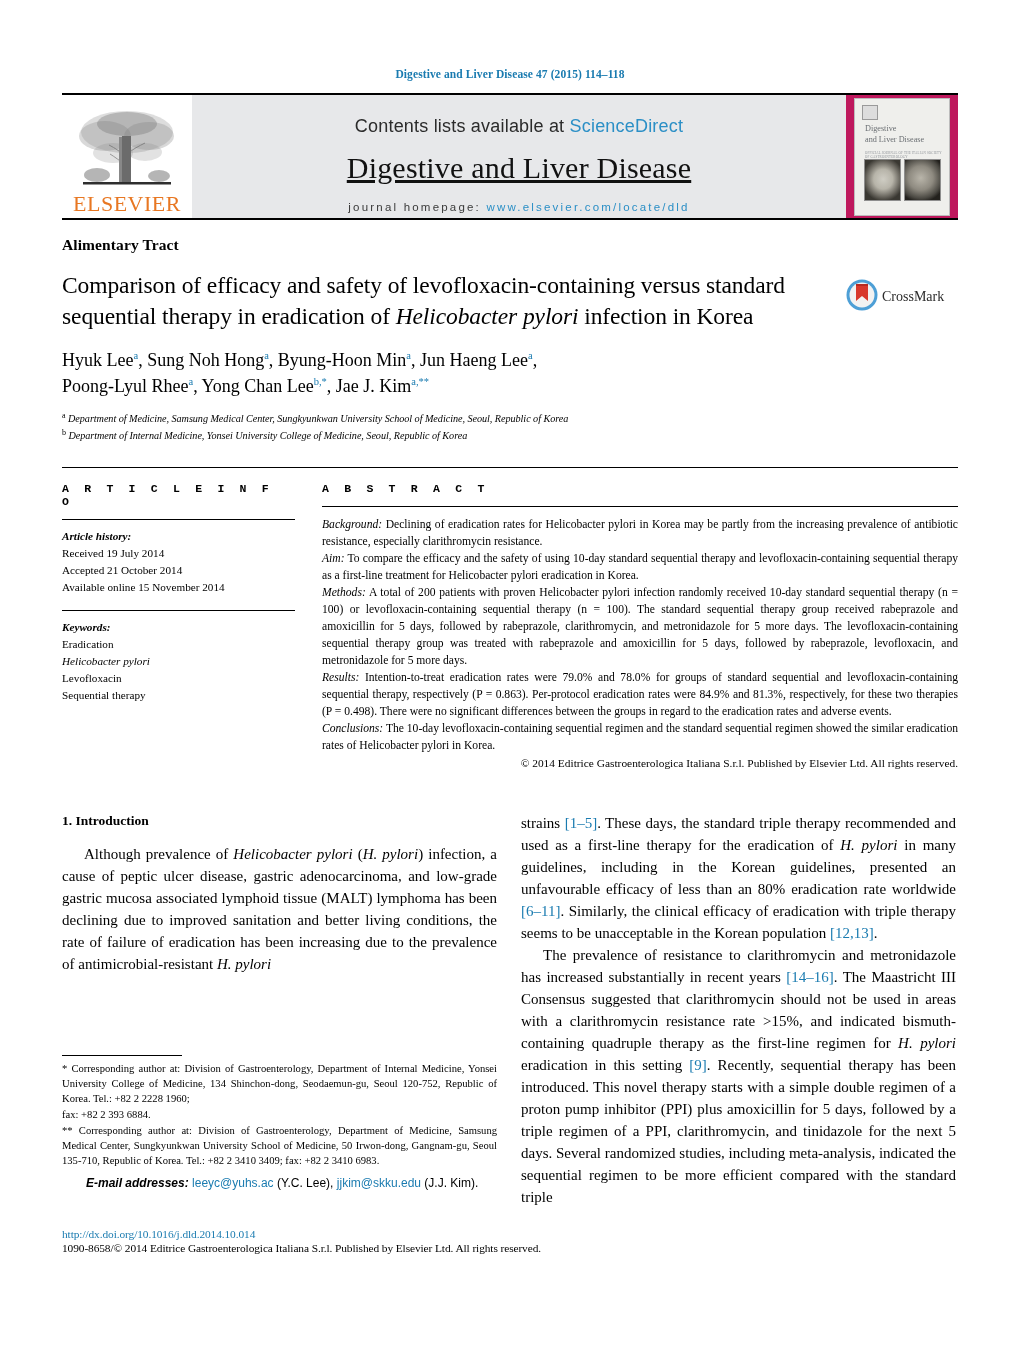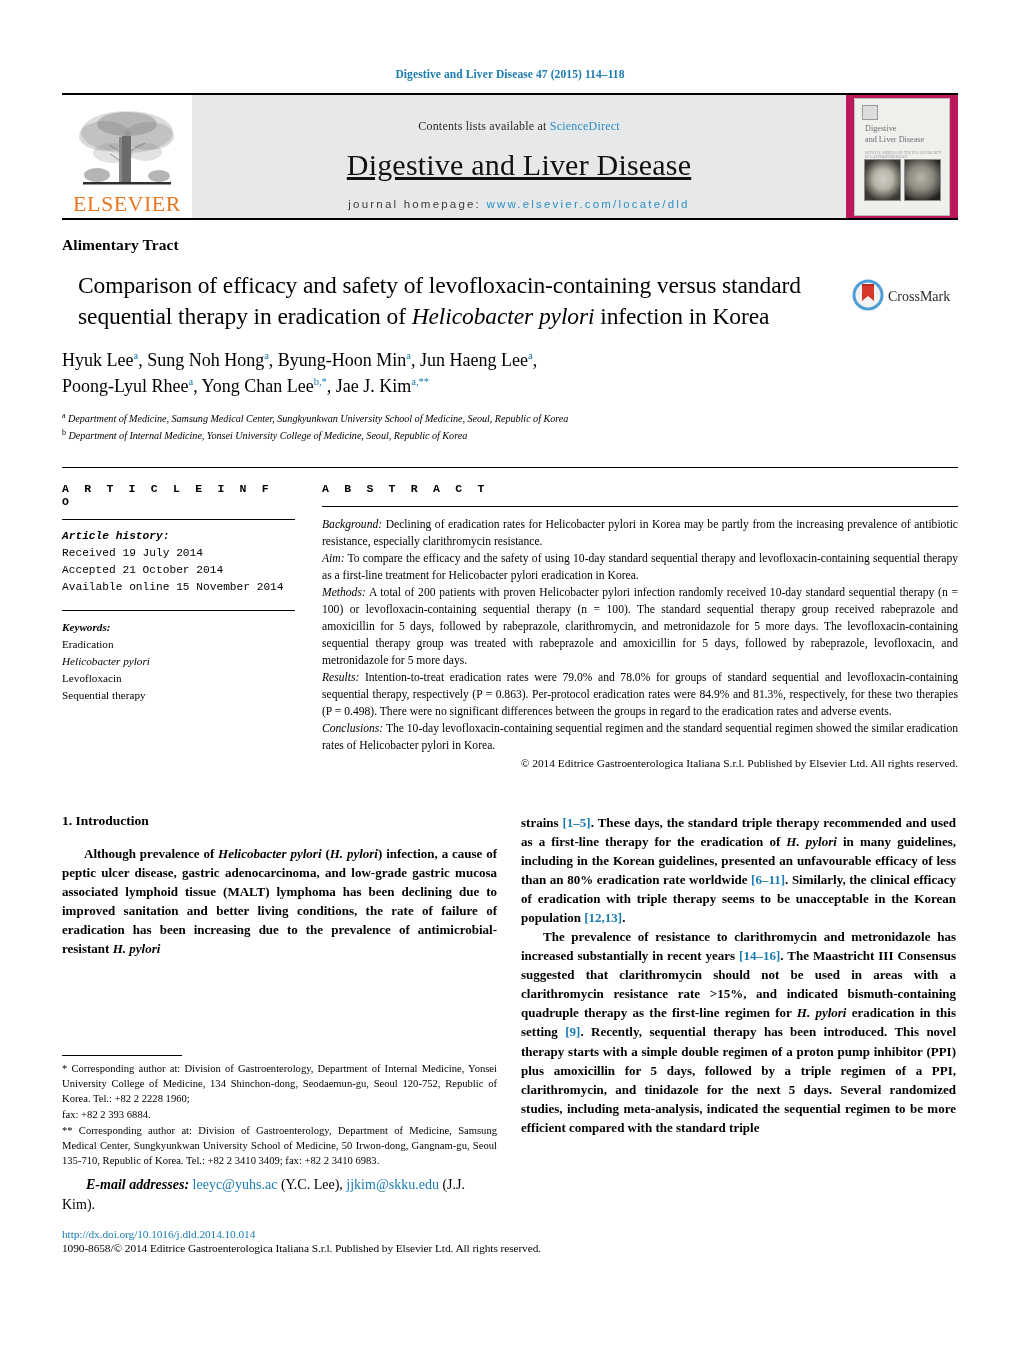--- a/index.html
+++ b/index.html
@@ -59,22 +59,22 @@
   .journal-band {
     flex: 1 1 auto;
     background: #e7e8ea;
     display: flex;
     flex-direction: column;
     align-items: center;
     justify-content: center;
     padding: 6px 0 8px;
   }
   .contents-line {
-    font-family: Liberation Serif, serif;
-    font-size: 12px;
+    font-family: Liberation Sans, sans-serif;
+    font-size: 18px;
     color: #2b2b2b;
     letter-spacing: .2px;
     margin-top: 17px;
   }
   .contents-line .sd { color: #2b8fc6; }
   .journal-title {
     font-family: "Liberation Serif", serif;
     font-size: 30px;
     color: #111;
     margin: 14px 0 16px;
@@ -140,31 +140,31 @@
     padding-top: 16px;
     letter-spacing: .1px;
   }
   .title-row { display: flex; align-items: flex-start; }
   .title-col { flex: 1 1 auto; padding-right: 14px; }
   .paper-title {
     font-family: "Liberation Serif", serif;
     font-size: 23.5px;
     font-weight: normal;
     line-height: 1.30;
-    margin: 16px 0 0 16px;
+    margin: 16px 0 0 0;
     letter-spacing: -.1px;
     max-width: 740px;
   }
   .paper-title .it { font-style: italic; }
   .crossmark {
     flex: 0 0 112px;
     margin-top: 24px;
     display: flex;
     flex-direction: column;
-    align-items: flex-end;
+    align-items: flex-start;
   }
   .cm-badge { width: 106px; height: 34px; }
   .authors {
     font-family: "Liberation Serif", serif;
     font-size: 18px;
     line-height: 1.45;
     margin-top: 16px;
     letter-spacing: 0;
   }
   .authors sup { font-size: 10.5px; color: #1a7bb0; vertical-align: super; }
@@ -191,21 +191,21 @@
   .head-spaced {
     font-family: Liberation Mono, monospace;
     font-weight: bold;
     font-size: 11.5px;
     letter-spacing: 4.2px;
     margin-bottom: 11px;
   }
   .rule { border-top: 1.2px solid #000; margin: 0 0 8px 0; }
   .rule-abs { border-top: 1.2px solid #000; margin: 0 0 9px 0; }
   .hist {
-    font-family: Liberation Mono, monospace;
+    font-family: Liberation Serif, serif;
     font-size: 11.2px;
     line-height: 1.52;
   }
   .hist .lbl { font-style: italic; font-weight: bold; }
   .kw-block { margin-top: 14px; }
   .kw {
     font-family: "Liberation Serif", serif;
     font-size: 11.2px;
     line-height: 1.52;
   }
@@ -237,27 +237,26 @@
   .bcol { width: 435px; }
   .bcol-l { position: relative; }
   h2.sec {
     font-family: "Liberation Serif", serif;
     font-size: 13.5px;
     font-weight: bold;
     margin: 0 0 15px 0;
   }
   .para {
     font-family: "Liberation Serif", serif;
-    font-size: 13px;
+    font-size: 15px;
     line-height: 1.465;
     text-align: justify;
     text-indent: 22px;
     margin: 0 0 0 0;
     hyphens: auto;
-    font-weight: bold;
   }
   .para.noind { text-indent: 0; }
   .para .it { font-style: italic; }
   .ref { color: #1a7bb0; }
 
   
   .footnotes {
     position: absolute;
     left: 62px;
     top: 1055px;
@@ -265,22 +264,22 @@
   }
   .fn-rule { border-top: 1px solid #000; width: 120px; margin-bottom: 5px; }
   .fn {
     font-family: "Liberation Serif", serif;
     font-size: 10.6px;
     line-height: 1.42;
     text-align: justify;
     margin: 0 0 1px 0;
   }
   .fn-email {
-    font-family: Liberation Serif, serif;
-    font-size: 14px;
+    font-family: Liberation Sans, sans-serif;
+    font-size: 12px;
     line-height: 1.42;
     margin-top: 7px;
     text-indent: 24px;
   }
   .fn-email .lbl { font-style: italic; font-weight: bold; }
   .fn-email a, .lnk { color: #1a7bb0; text-decoration: none; }
 
   .bottom-block {
     position: absolute;
     left: 62px;

